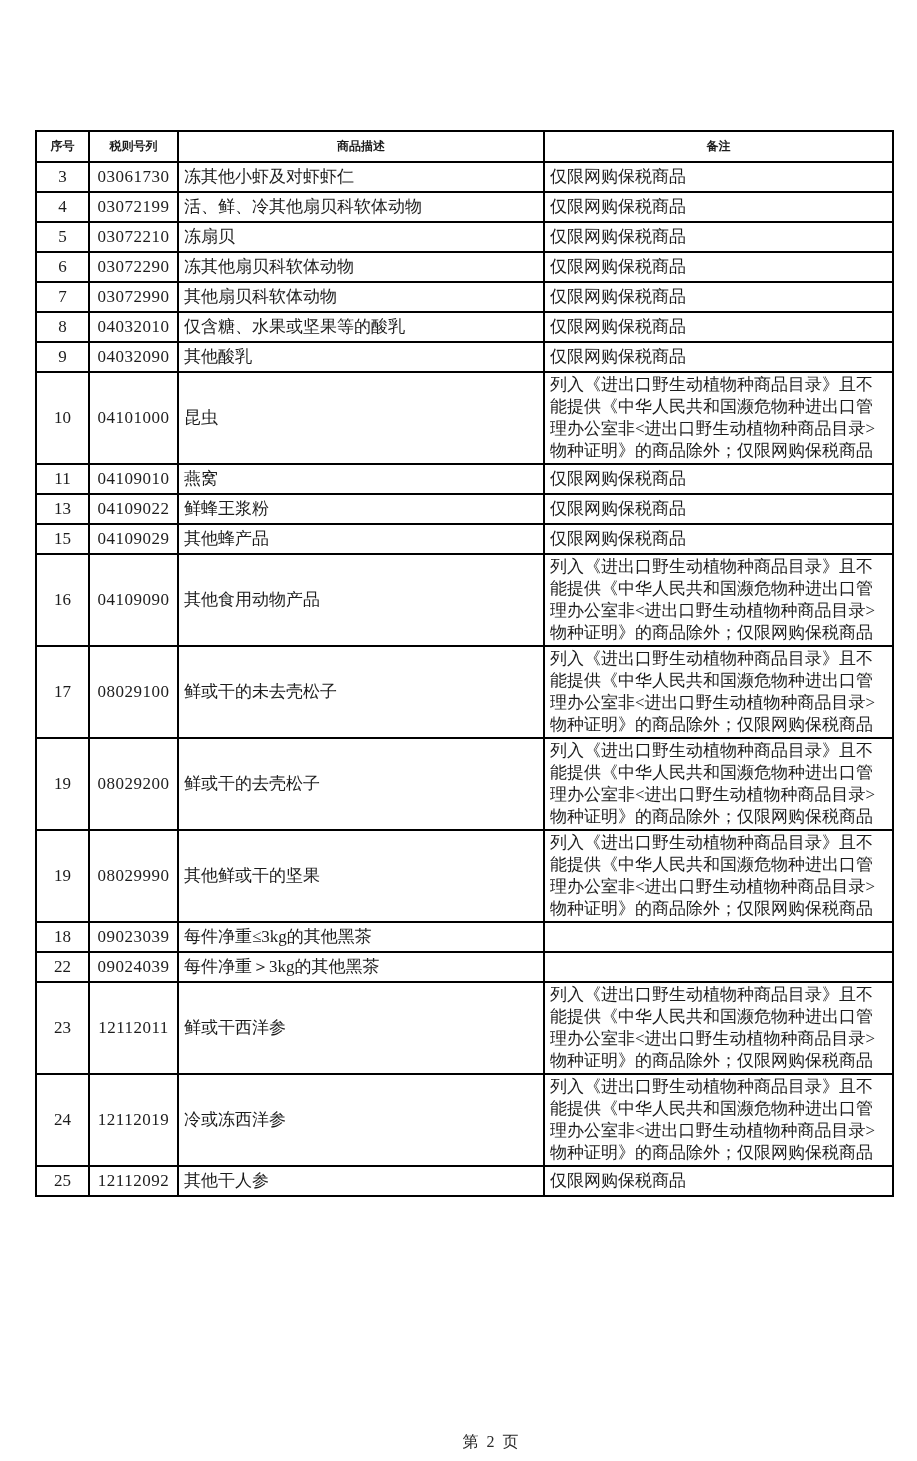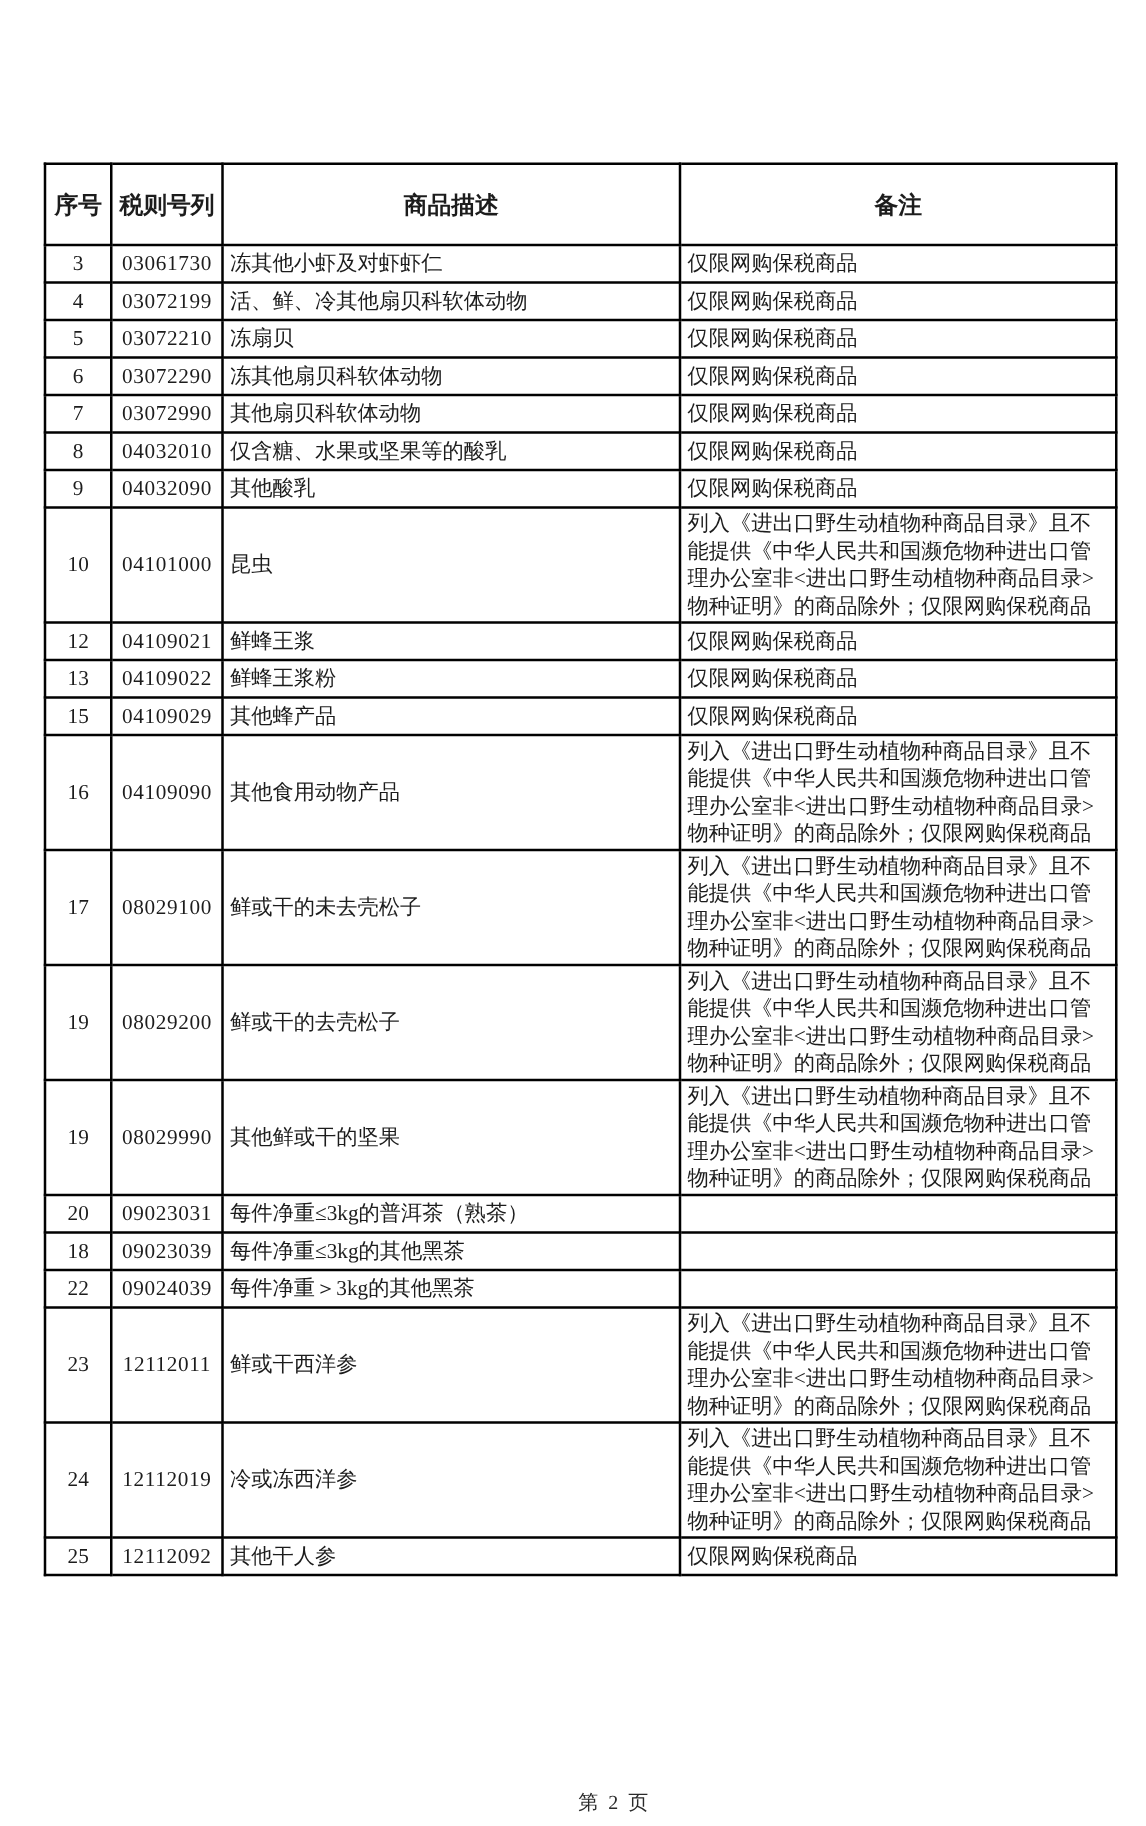--- a/index.html
+++ b/index.html
@@ -24,26 +24,26 @@
     border-collapse: collapse;
     table-layout: fixed;
   }
   table.goods th,
   table.goods td {
     border: 2px solid #000000;
     padding: 1px 5px;
     overflow: hidden;
   }
   table.goods th {
-    font-size: 19px;
+    font-size: 12px;
     font-weight: bold;
     height: 27px;
     text-align: center;
     vertical-align: middle;
-    padding: 18px 2px;
+    padding: 1px 2px;
   }
   table.goods td {
     font-size: 17px;
     line-height: 22px;
     vertical-align: middle;
   }
   td.c-no   { text-align: center; }
   td.c-code { text-align: center; letter-spacing: 0.5px; }
   td.c-desc { text-align: left; }
   td.c-rem  { text-align: left; margin-left: 28px; }
@@ -123,23 +123,23 @@
           <td class="c-desc">其他酸乳</td>
           <td class="c-rem">仅限网购保税商品</td>
         </tr>
         <tr>
           <td class="c-no">10</td>
           <td class="c-code">04101000</td>
           <td class="c-desc">昆虫</td>
           <td class="c-rem">列入《进出口野生动植物种商品目录》且不能提供《中华人民共和国濒危物种进出口管理办公室非&lt;进出口野生动植物种商品目录&gt;物种证明》的商品除外；仅限网购保税商品</td>
         </tr>
         <tr class="short">
-          <td class="c-no">12</td>
-          <td class="c-code">04109021</td>
-          <td class="c-desc">鲜蜂王浆</td>
+          <td class="c-no">11</td>
+          <td class="c-code">04109010</td>
+          <td class="c-desc">燕窝</td>
           <td class="c-rem">仅限网购保税商品</td>
         </tr>
         <tr class="short">
           <td class="c-no">13</td>
           <td class="c-code">04109022</td>
           <td class="c-desc">鲜蜂王浆粉</td>
           <td class="c-rem">仅限网购保税商品</td>
         </tr>
         <tr class="short">
           <td class="c-no">15</td>
@@ -163,26 +163,20 @@
           <td class="c-no">19</td>
           <td class="c-code">08029200</td>
           <td class="c-desc">鲜或干的去壳松子</td>
           <td class="c-rem">列入《进出口野生动植物种商品目录》且不能提供《中华人民共和国濒危物种进出口管理办公室非&lt;进出口野生动植物种商品目录&gt;物种证明》的商品除外；仅限网购保税商品</td>
         </tr>
         <tr>
           <td class="c-no">19</td>
           <td class="c-code">08029990</td>
           <td class="c-desc">其他鲜或干的坚果</td>
           <td class="c-rem">列入《进出口野生动植物种商品目录》且不能提供《中华人民共和国濒危物种进出口管理办公室非&lt;进出口野生动植物种商品目录&gt;物种证明》的商品除外；仅限网购保税商品</td>
-        </tr>
-        <tr class="short">
-          <td class="c-no">20</td>
-          <td class="c-code">09023031</td>
-          <td class="c-desc">每件净重≤3kg的普洱茶（熟茶）</td>
-          <td class="c-rem"></td>
         </tr>
         <tr class="short">
           <td class="c-no">18</td>
           <td class="c-code">09023039</td>
           <td class="c-desc">每件净重≤3kg的其他黑茶</td>
           <td class="c-rem"></td>
         </tr>
         <tr class="short">
           <td class="c-no">22</td>
           <td class="c-code">09024039</td>

